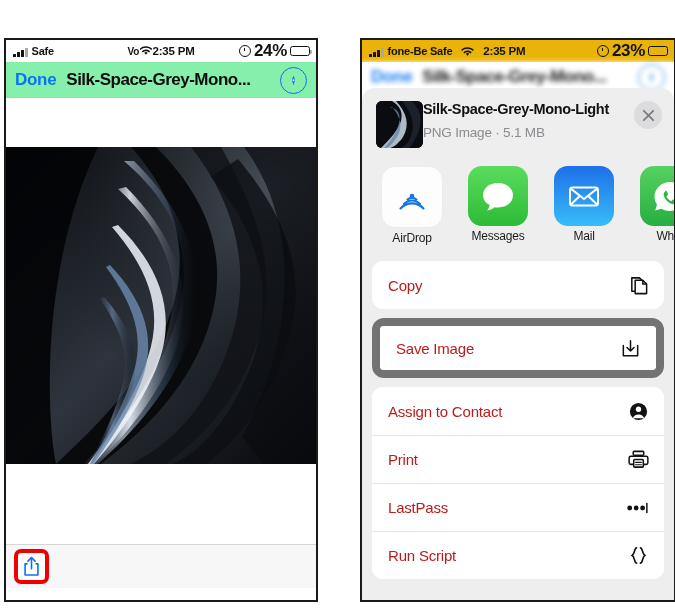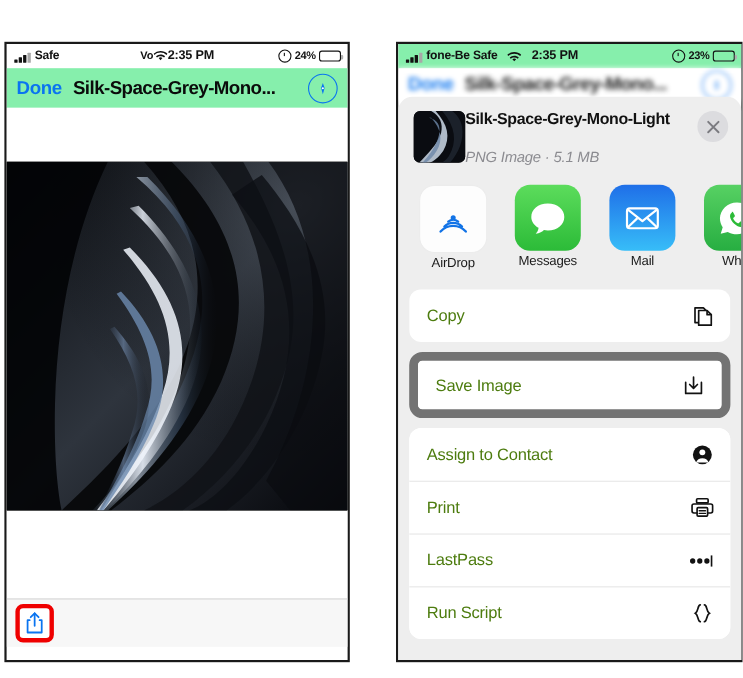--- a/index.html
+++ b/index.html
@@ -40,21 +40,21 @@
   .bars i:nth-child(1){height:3px;}
   .bars i:nth-child(2){height:5px;}
   .bars i:nth-child(3){height:7px;}
   .bars i:nth-child(4){height:9px;background:#a8a8a8;}
   .carrier{font-size:11px;font-weight:600;letter-spacing:-.2px;}
   .vo{font-size:10px;font-weight:600;}
   .wifi{width:13px;height:10px;}
   .clock{font-size:11.5px;font-weight:700;letter-spacing:-.2px;}
   .alarm{width:10px;height:10px;border:1.4px solid #121212;border-radius:50%;position:relative;}
   .alarm:after{content:"";position:absolute;left:4px;top:1.8px;width:1.3px;height:3.4px;background:#121212;}
-  .batt-pct{font-size:10px;font-weight:700;letter-spacing:-.3px;text-align:center;}
+  .batt-pct{font-size:17px;font-weight:700;letter-spacing:-.3px;text-align:center;}
   .batt{width:20px;height:10px;border:1.3px solid #121212;border-radius:2.6px;position:relative;box-sizing:border-box;padding:1px;}
   .batt:after{content:"";position:absolute;right:-3px;top:3px;width:1.6px;height:4px;background:#b0b0b0;border-radius:0 1px 1px 0;}
   .batt .fill{height:100%;background:#121212;border-radius:1px;}
 
   
   .navbar{
     height:36px;display:flex;align-items:center;
     padding:0 9px;box-sizing:border-box;background:#86efac;
     gap:10px;
   }
@@ -105,42 +105,42 @@
   }
   .sheet-head{
     display:flex;align-items:flex-start;
     padding:13px 12px 12px 14px;
   }
   .thumb{
     width:47px;height:47px;border-radius:6px;flex:none;overflow:hidden;position:relative;background:#0a0a0d;
   }
   .sh-text{flex:1;min-width:0;}
   .sh-title{font-size:14.5px;font-weight:bold;color:#111;letter-spacing:-.35px;white-space:nowrap;overflow:hidden;}
-  .sh-sub{font-size:13.5px;color:#8b8b90;margin-top:18px;letter-spacing:-.2px;font-style:italic;}
+  .sh-sub{font-size:13.5px;color:#8b8b90;margin-top:8px;letter-spacing:-.2px;}
   .close-btn{
     width:28px;height:28px;border-radius:50%;background:#dcdcdf;flex:none;
     display:flex;align-items:center;justify-content:center;
   }
 
   
   .apps{display:flex;gap:18px;padding:6px 0 6px 16px;}
   .app{width:68px;flex:none;text-align:center;}
   .app-ic{width:60px;height:60px;border-radius:14px;margin:0 auto;display:flex;align-items:center;justify-content:center;overflow:hidden;}
   .app-lb{font-size:12px;color:#1a1a1a;margin-top:7px;letter-spacing:-.2px;white-space:nowrap;}
 
   
   .actions{margin:9px 10px 0 10px;}
   .act-group{background:#ffffff;border-radius:11px;overflow:hidden;margin-bottom:9px;}
   .act{
     height:48px;display:flex;align-items:center;
     padding:0 14px 0 16px;box-sizing:border-box;background:#fff;
     border-top:1px solid #e6e6e6;
   }
   .act:first-child{border-top:none;}
-  .act-lb{font-size:15px;color:#4d7c0f;letter-spacing:-.2px;}
+  .act-lb{font-size:15px;color:#b91c1c;letter-spacing:-.2px;}
   .act-ic{margin-left:auto;width:24px;height:24px;display:flex;align-items:center;justify-content:center;}
   .hi-wrap{
     border:8px solid #737373;border-radius:12px;box-sizing:border-box;
     background:#fff;margin-bottom:9px;overflow:hidden;
   }
   .hi-wrap .act{height:44px;border-top:none;}
   svg{display:block;}
 </style>
 </head>
 <body>
@@ -244,21 +244,21 @@
           <path d="M9 1.5 L12.8 5.3" stroke="#0a74f0" stroke-width="1.7" fill="none" stroke-linecap="round"></path>
           <path d="M9 1.8 L9 13.5" stroke="#0a74f0" stroke-width="1.7" fill="none" stroke-linecap="round"></path>
           <path d="M4.2 8.2 H2.2 V20 H15.8 V8.2 H13.8" stroke="#0a74f0" stroke-width="1.7" fill="none" stroke-linejoin="round" stroke-linecap="round"></path>
         </svg>
       </span>
     </div>
   </div>
 
   <div class="phone" id="phone-right">
 
-    <div class="statusbar" style="background:#86efac">
+    <div class="statusbar" style="background:#eab308">
       <div class="sb-left">
         <span class="bars">
             <i></i>
             <i></i>
             <i></i>
             <i></i>
           </span>
         <span class="carrier">fone-Be Safe</span>
         <svg class="wifi" style="margin-left:5px" viewBox="0 0 16 12">
           <path d="M8 10.6 5.9 8.2a3.3 3.3 0 0 1 4.2 0L8 10.6z" fill="#121212"></path>

